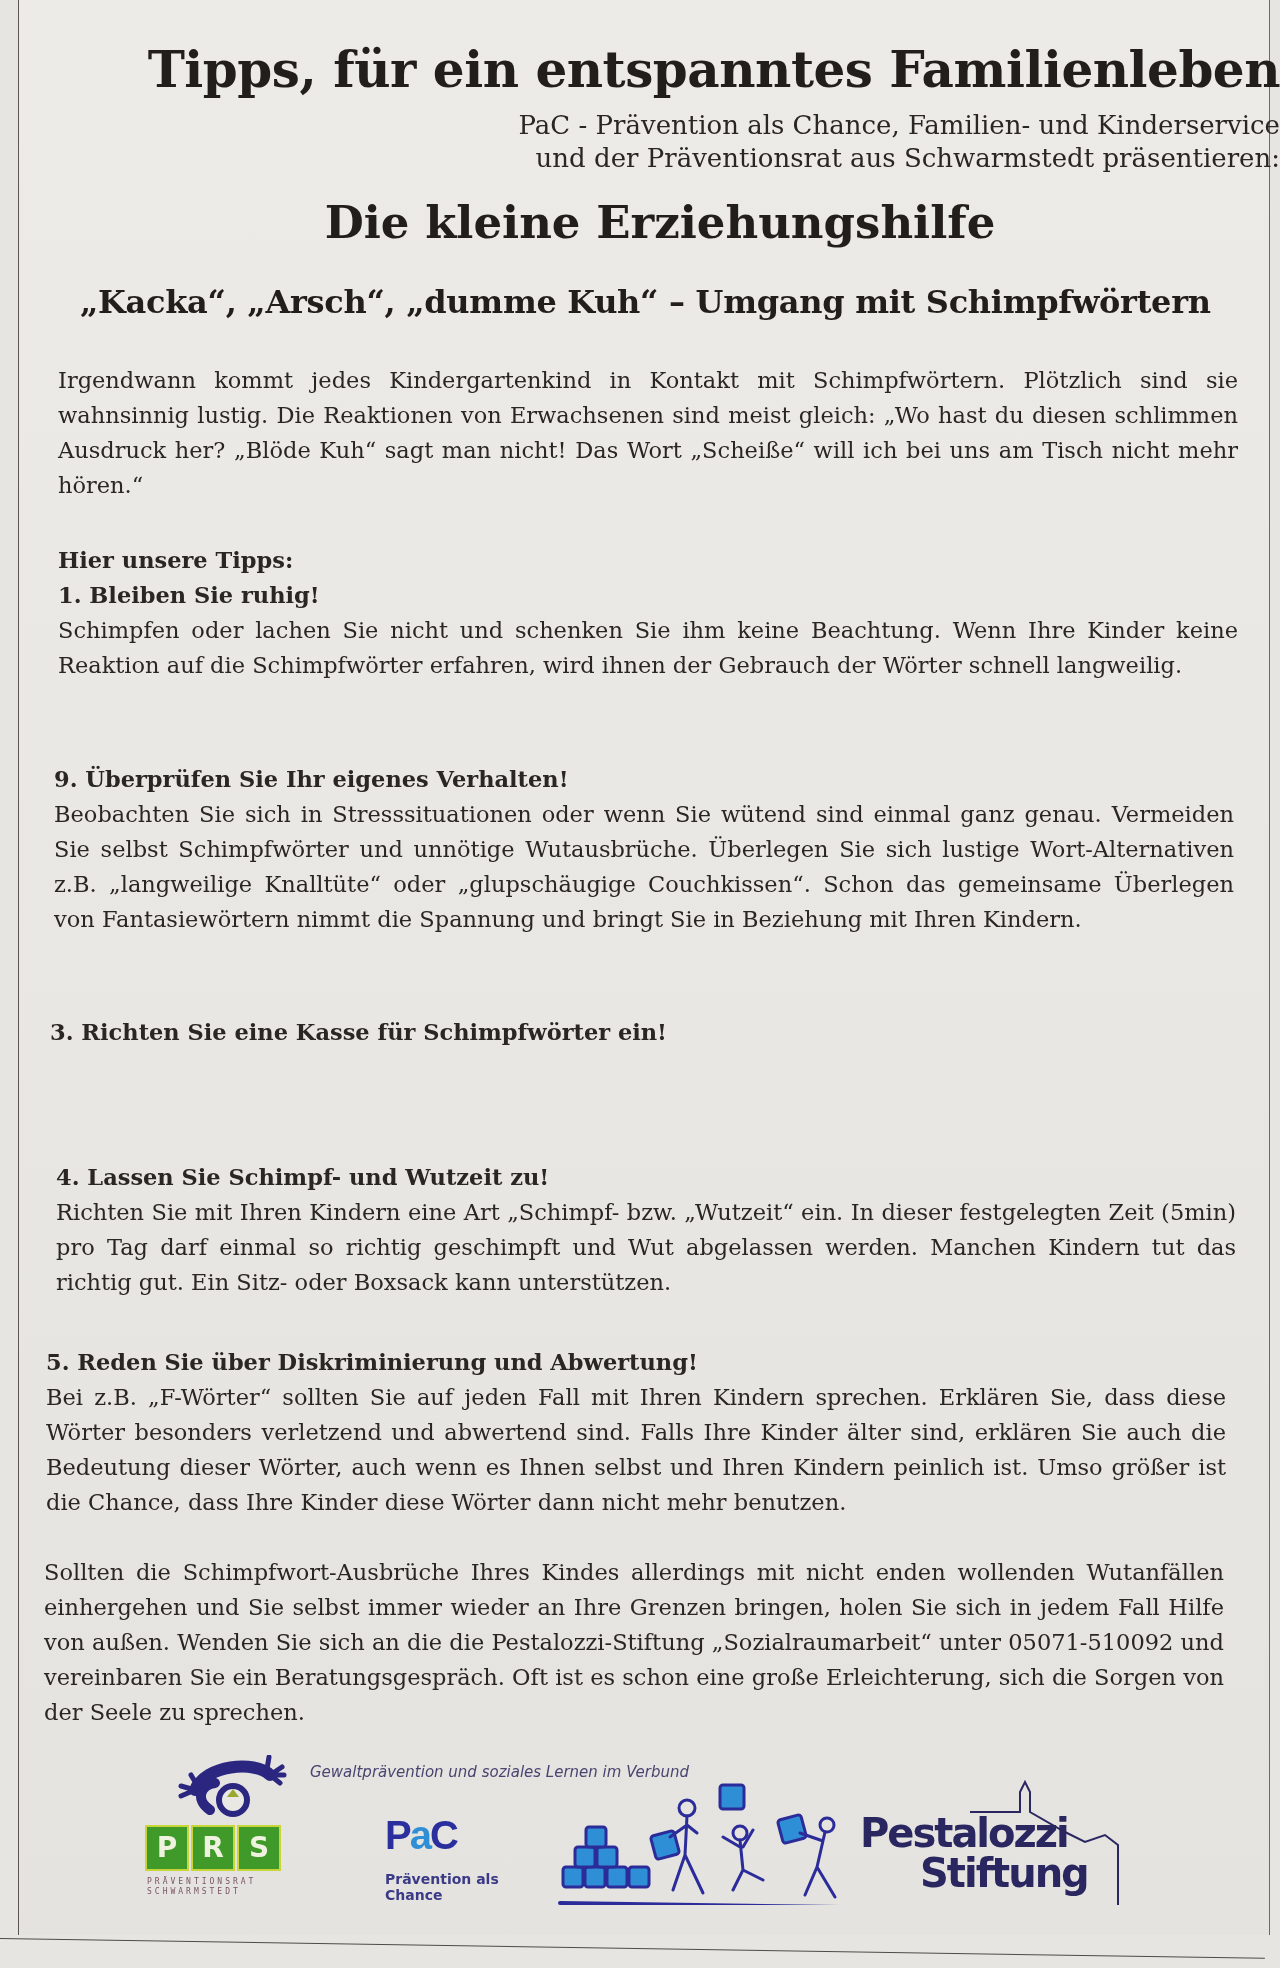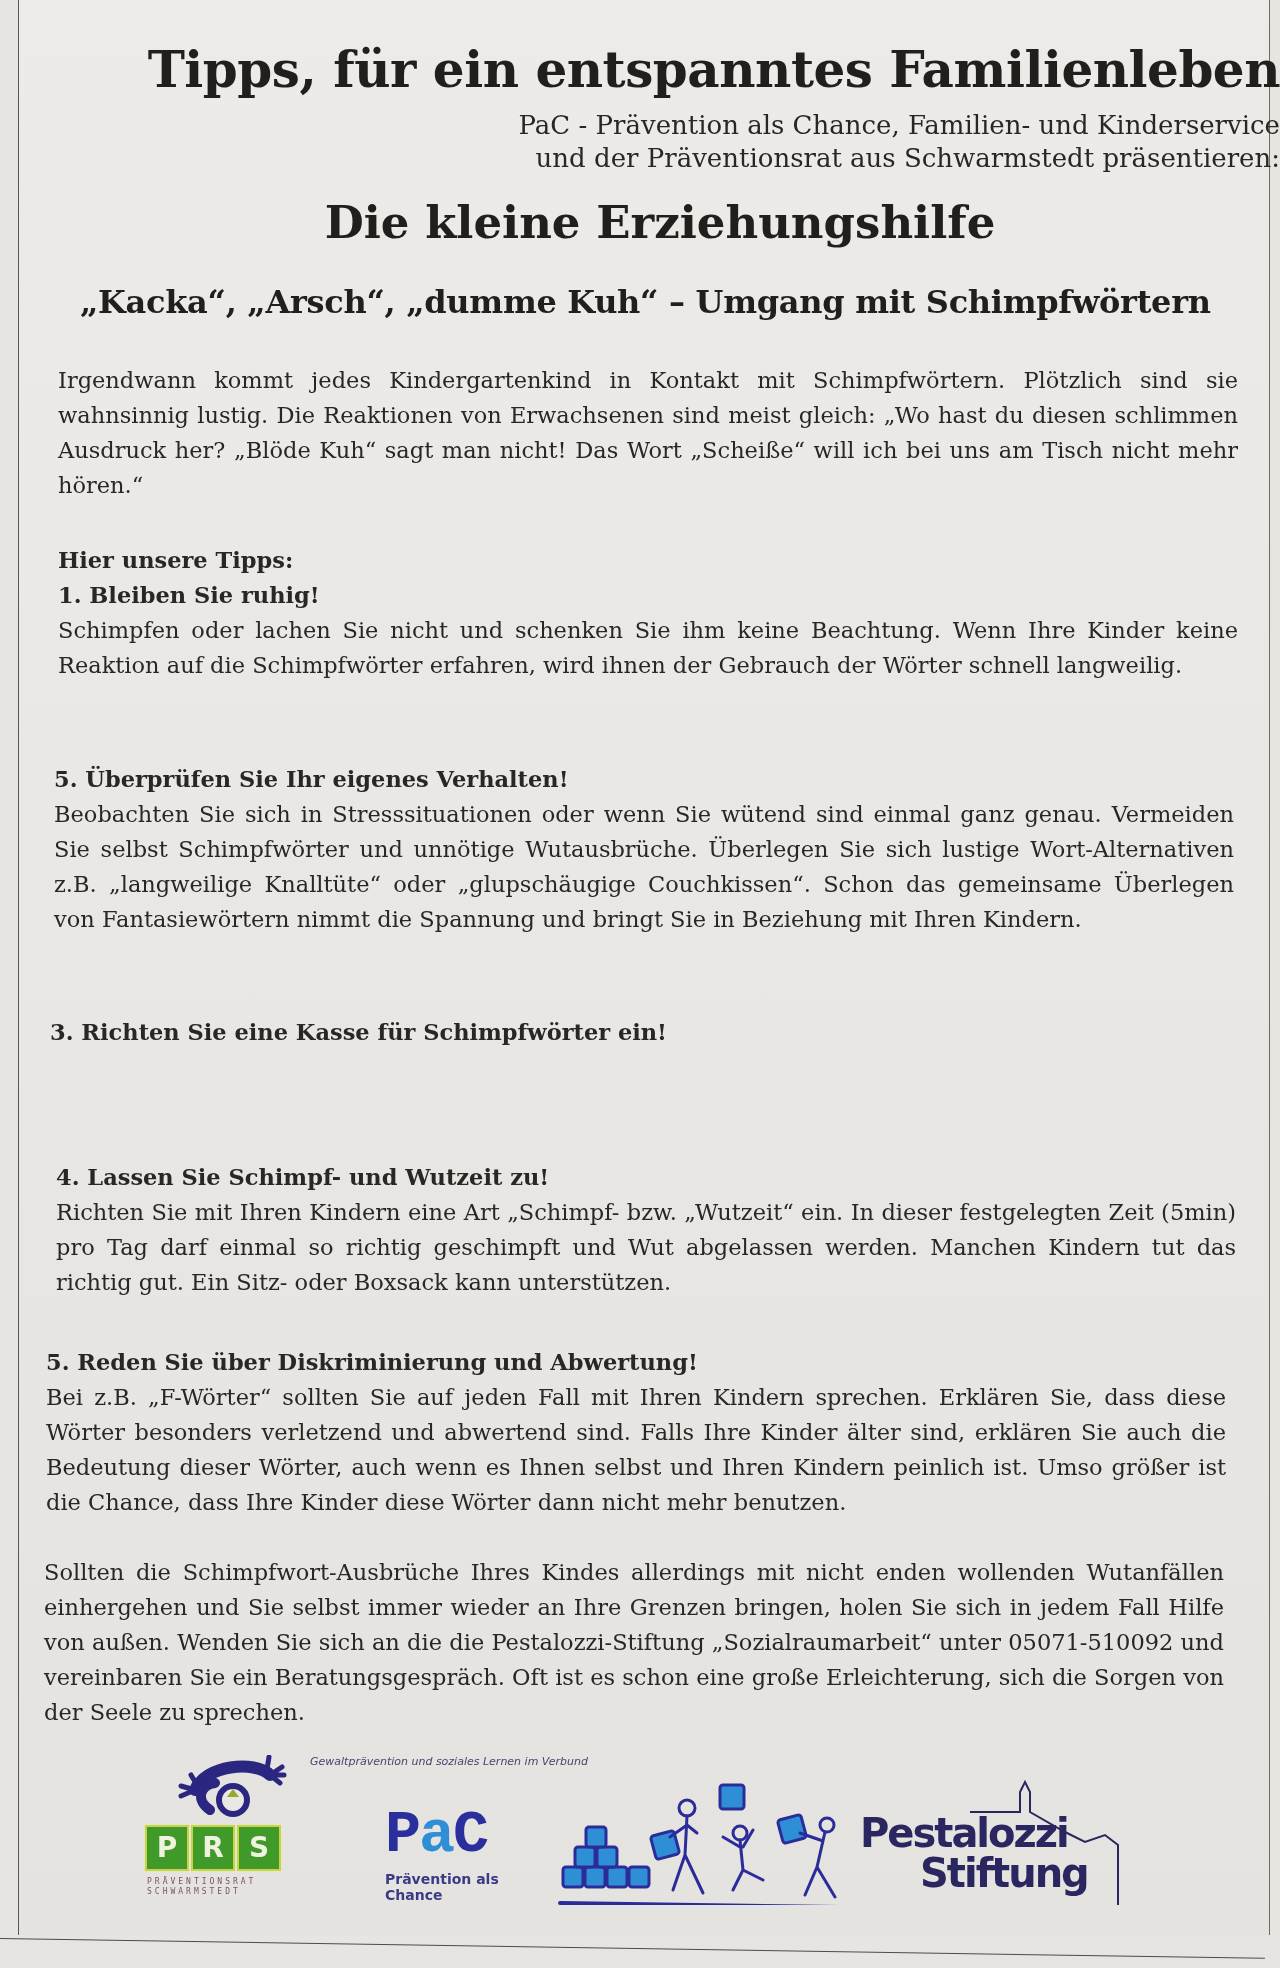--- a/index.html
+++ b/index.html
@@ -51,35 +51,35 @@
   .tip1 { left: 58px; top: 578px; width: 1180px; }
   .tip2 { left: 54px; top: 762px; width: 1180px; }
   .tip3 { left: 50px; top: 1015px; width: 1180px; }
   .tip4 { left: 56px; top: 1160px; width: 1180px; }
   .tip5 { left: 46px; top: 1345px; width: 1180px; }
   .outro { left: 44px; top: 1555px; width: 1180px; }
 
   .logos { position: absolute; left: 0; top: 1755px; width: 1280px; height: 170px; }
   .prs { position: absolute; left: 145px; top: 0; width: 160px; height: 150px; }
   .prs .tagline {
-    position: absolute; left: 165px; top: 0; width: 400px; font-size: 11px;
+    position: absolute; left: 165px; top: 8px; width: 400px; font-size: 15px;
     color: #4a4470; font-family: "DejaVu Sans", sans-serif; font-style: italic;
   }
   .prs .boxes { position: absolute; left: 0; top: 70px; display: flex; gap: 2px; }
   .prs .box {
     width: 40px; height: 42px; background: #3f9a2a; border: 2px solid #c9d63a;
     color: #f0f2e0; font-family: "DejaVu Sans", sans-serif; font-weight: bold;
     font-size: 28px; text-align: center; line-height: 42px;
   }
   .prs .sub {
     position: absolute; left: 2px; top: 122px; font-family: "DejaVu Sans Mono", monospace;
     font-size: 8px; letter-spacing: 3px; color: #7a5564; line-height: 10px;
   }
   .pac { position: absolute; left: 385px; top: 50px; width: 160px; }
-  .pac .mark { font-family: Liberation Mono, monospace; font-weight: bold; font-size: 60px; line-height: 60px; letter-spacing: -2px; }
+  .pac .mark { font-family: Liberation Sans, sans-serif; font-weight: bold; font-size: 40px; line-height: 60px; letter-spacing: -2px; }
   .pac .P, .pac .C { color: #2b2f9e; }
   .pac .a { color: #2e8fd6; }
   .pac .claim { font-family: "DejaVu Sans", sans-serif; font-size: 14px; color: #3b3a86; font-weight: bold; margin-top: 6px; }
   .figures { position: absolute; left: 555px; top: 20px; width: 290px; height: 130px; }
   .pest { position: absolute; left: 860px; top: 15px; width: 270px; height: 140px; }
   .pest .w1, .pest .w2 {
     position: absolute; font-family: "DejaVu Sans", sans-serif; font-weight: bold;
     color: #2a2660; font-size: 40px; letter-spacing: -2px;
   }
   .pest .w1 { left: 0; top: 40px; }
@@ -101,21 +101,21 @@
 
 <div class="block tipsHead">
   <span class="head">Hier unsere Tipps:</span>
 </div>
 
 <div class="block tip1">
   <span class="head">1. Bleiben Sie ruhig!</span>
   <span>Schimpfen oder lachen Sie nicht und schenken Sie ihm keine Beachtung. Wenn Ihre Kinder keine Reaktion auf die Schimpfwörter erfahren, wird ihnen der Gebrauch der Wörter schnell langweilig.</span>
 </div>
 <div class="block tip2">
-  <span class="head">5. Überprüfen Sie Ihr eigenes Verhalten!</span>
+  <span class="head">9. Überprüfen Sie Ihr eigenes Verhalten!</span>
   <span>Beobachten Sie sich in Stresssituationen oder wenn Sie wütend sind einmal ganz genau. Vermeiden Sie selbst Schimpfwörter und unnötige Wutausbrüche. Überlegen Sie sich lustige Wort-Alternativen z.B. „langweilige Knalltüte“ oder „glupschäugige Couchkissen“. Schon das gemeinsame Überlegen von Fantasiewörtern nimmt die Spannung und bringt Sie in Beziehung mit Ihren Kindern.</span>
 </div>
 <div class="block tip3">
   <span class="head">3. Richten Sie eine Kasse für Schimpfwörter ein!</span>
 </div>
 <div class="block tip4">
   <span class="head">4. Lassen Sie Schimpf- und Wutzeit zu!</span>
   <span>Richten Sie mit Ihren Kindern eine Art „Schimpf- bzw. „Wutzeit“ ein. In dieser festgelegten Zeit (5min) pro Tag darf einmal so richtig geschimpft und Wut abgelassen werden. Manchen Kindern tut das richtig gut. Ein Sitz- oder Boxsack kann unterstützen.</span>
 </div>
 <div class="block tip5">

